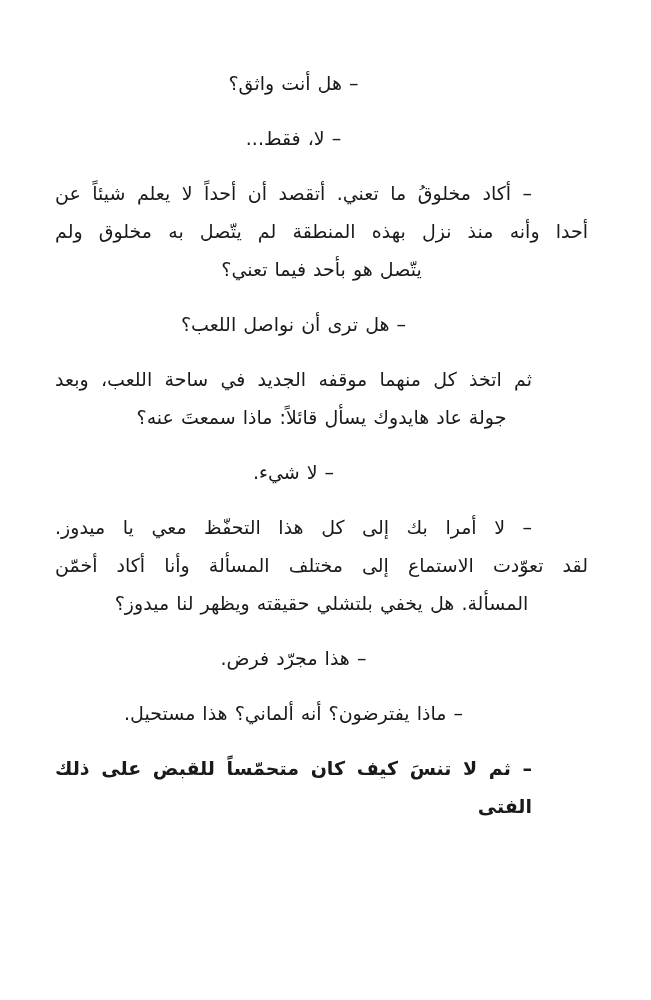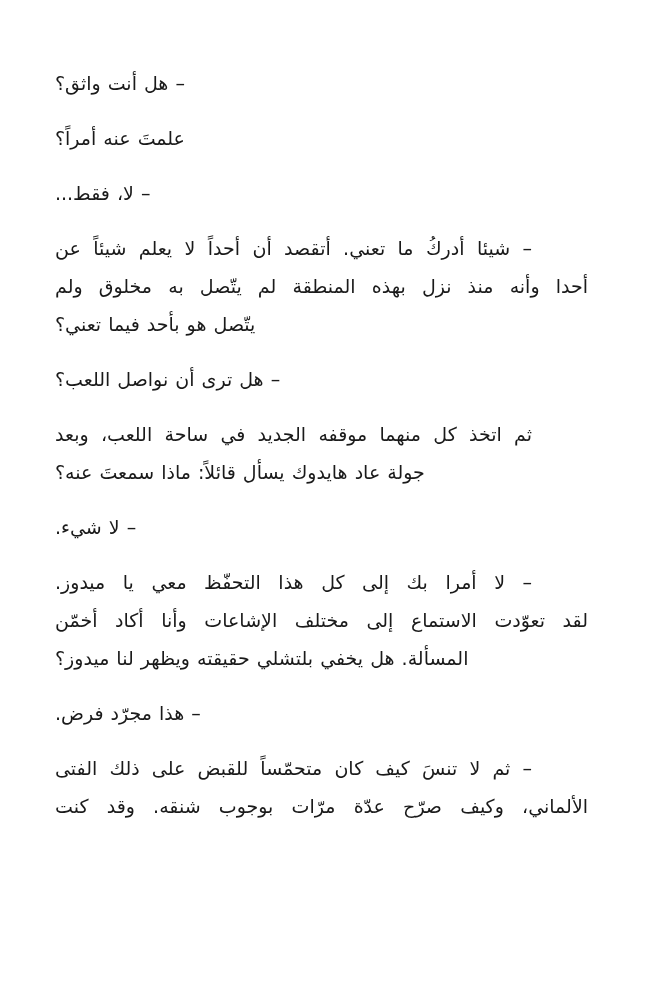--- a/index.html
+++ b/index.html
@@ -21,24 +21,24 @@
     direction: rtl;
     color: #1a1a1a;
     background: #ffffff;
   }
   .para {
     margin: 0 0 17px 0;
     padding: 0;
     font-size: 19px;
     line-height: 38px;
   }
-  .para:last-child { margin-bottom: 16px; }
+  .para:last-child { margin-bottom: 16px; font-weight: bold; }
   .ln {
     display: block;
-    text-align: left;
+    text-align: center;
     white-space: normal;
     word-spacing: 1px;
   }
   
   .ln.j {
     text-align: justify;
     text-align-last: justify;
     text-justify: inter-word;
   }
   
@@ -47,56 +47,57 @@
 </head>
 <body>
 
 <div class="page">
 
   <p class="para">
     <span class="ln ind">– هل أنت واثق؟</span>
   </p>
 
   <p class="para">
-    <span class="ln">علمتَ عنه أمراً؟</span>
   </p>
 
   <p class="para">
     <span class="ln ind">– لا، فقط...</span>
   </p>
 
   <p class="para">
-    <span class="ln ind j">– شيئا أدركُ ما تعني. أتقصد أن أحداً لا يعلم شيئاً عن</span>
+    <span class="ln ind j">– أكاد مخلوقُ ما تعني. أتقصد أن أحداً لا يعلم شيئاً عن</span>
     <span class="ln j">أحدا وأنه منذ نزل بهذه المنطقة لم يتّصل به مخلوق ولم</span>
     <span class="ln">يتّصل هو بأحد فيما تعني؟</span>
   </p>
 
   <p class="para">
     <span class="ln ind">– هل ترى أن نواصل اللعب؟</span>
   </p>
 
   <p class="para">
     <span class="ln ind j">ثم اتخذ كل منهما موقفه الجديد في ساحة اللعب، وبعد</span>
     <span class="ln">جولة عاد هايدوك يسأل قائلاً: ماذا سمعتَ عنه؟</span>
   </p>
 
   <p class="para">
     <span class="ln ind">– لا شيء.</span>
   </p>
 
   <p class="para">
     <span class="ln ind j">– لا أمرا بك إلى كل هذا التحفّظ معي يا ميدوز.</span>
-    <span class="ln j">لقد تعوّدت الاستماع إلى مختلف الإشاعات وأنا أكاد أخمّن</span>
+    <span class="ln j">لقد تعوّدت الاستماع إلى مختلف المسألة وأنا أكاد أخمّن</span>
     <span class="ln">المسألة. هل يخفي بلتشلي حقيقته ويظهر لنا ميدوز؟</span>
   </p>
 
   <p class="para">
     <span class="ln ind">– هذا مجرّد فرض.</span>
   </p>
 
+  <p class="para">
+    <span class="ln ind">– ماذا يفترضون؟ أنه ألماني؟ هذا مستحيل.</span>
+  </p>
 
 
   <p class="para">
     <span class="ln ind j">– ثم لا تنسَ كيف كان متحمّساً للقبض على ذلك الفتى</span>
-    <span class="ln j">الألماني، وكيف صرّح عدّة مرّات بوجوب شنقه. وقد كنت</span>
   </p>
 
 </div>
 
 </body></html>

